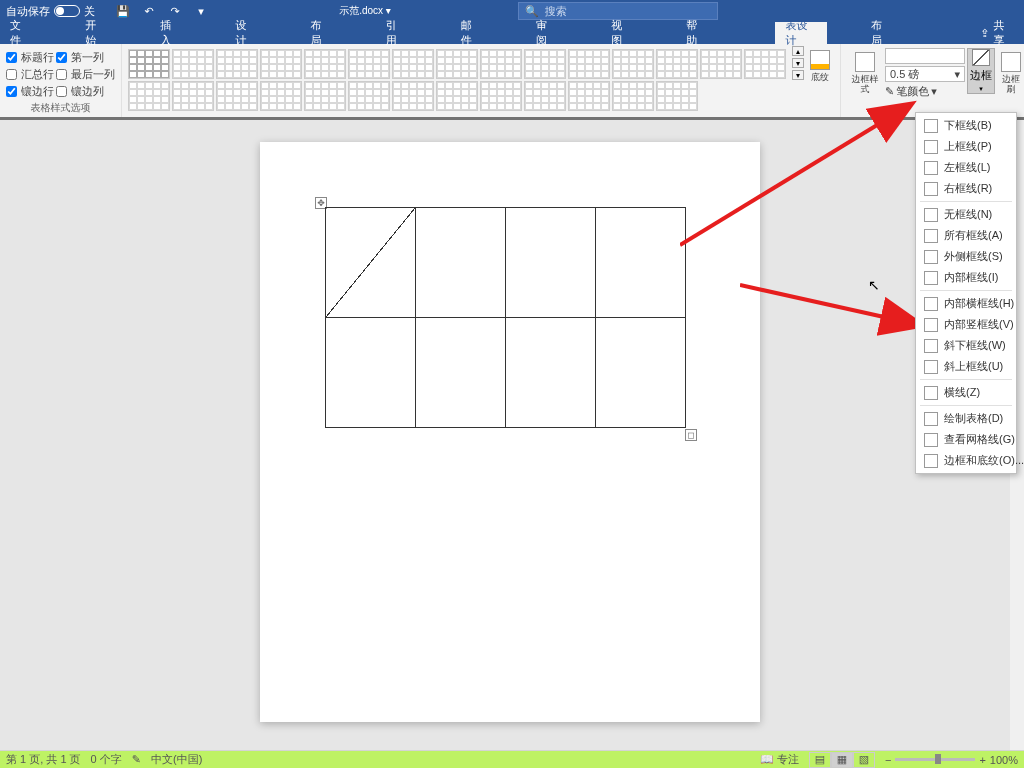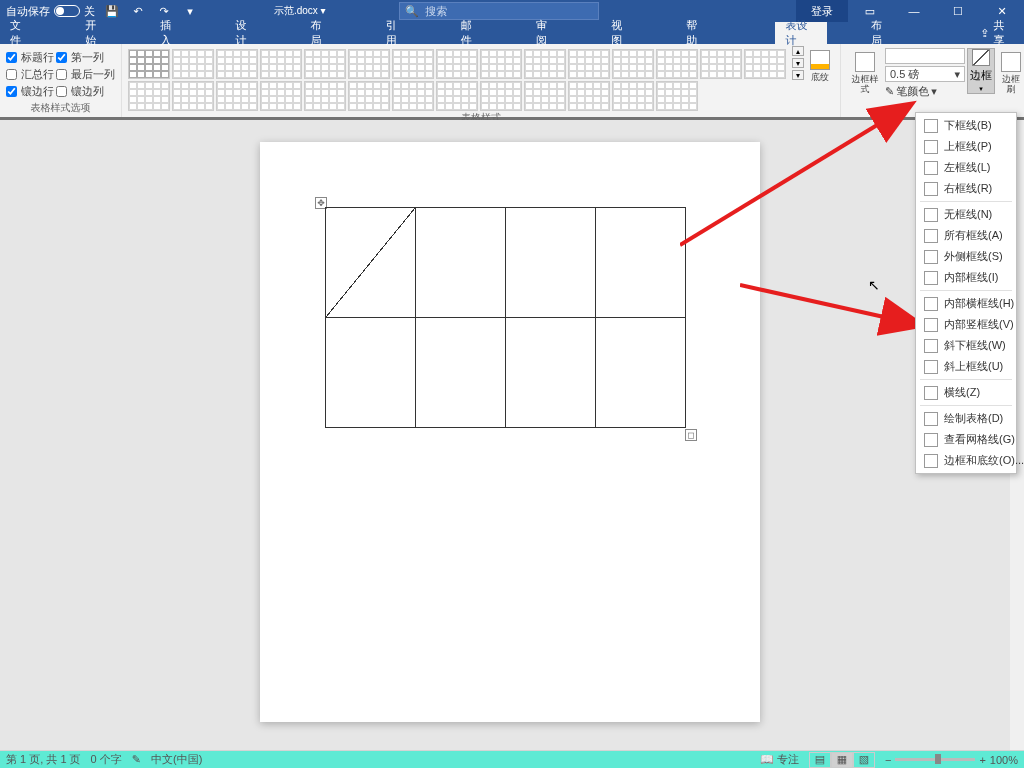--- a/index.html
+++ b/index.html
@@ -1,19 +1,19 @@
 <!DOCTYPE html>
 <html><head>
 <meta charset="utf-8">
 <style>
 * { margin: 0; padding: 0; box-sizing: border-box; font-family: "Microsoft YaHei", "Segoe UI", sans-serif; font-size: 11px; }
 body { background: #fff; width: 1024px; height: 768px; overflow: hidden; position: relative; }
 
 .titlebar { height: 22px; background: #2b579a; color: #fff; display: flex; align-items: center; padding: 0 0 0 6px; }
-.titlebar .autosave { color: #fff; font-size: 10px; margin-right: 6px; display: flex; align-items: center; gap: 4px; }
+.titlebar .autosave { color: #fff; font-size: 10px; margin-right: 17px; display: flex; align-items: center; gap: 4px; }
 .toggle { width: 26px; height: 12px; border: 1px solid #fff; border-radius: 7px; display: inline-block; position: relative; }
 .toggle::after { content: ""; position: absolute; width: 8px; height: 8px; border-radius: 50%; background: #fff; left: 1px; top: 1px; }
 .titlebar .qat { display: flex; gap: 4px; align-items: center; }
 .titlebar .qat .iconbtn { width: 22px; height: 18px; display: flex; align-items: center; justify-content: center; color: #fff; }
 .titlebar .center { flex: 1; text-align: center; color: #fff; font-size: 10px; }
 .titlebar .search { flex: 0 0 200px; height: 18px; background: #3d6bb1; border: 1px solid #5a80be; display: flex; align-items: center; padding: 0 6px; color: #cbd9ee; gap: 6px; }
 .titlebar .right { display: flex; align-items: center; gap: 0; }
 .titlebar .right .btn { width: 44px; height: 22px; display: flex; align-items: center; justify-content: center; color: #fff; }
 .titlebar .right .login-btn { background: #1c4587; width: 52px; }
 
@@ -55,21 +55,21 @@
 
 .cursor { position: absolute; left: 868px; top: 277px; font-size: 14px; color: #000; }
 
 .arrow { position: absolute; }
 
 .dropdown { position: absolute; left: 915px; top: 112px; width: 102px; background: #fff; border: 1px solid #c0c0c0; box-shadow: 2px 2px 6px rgba(0,0,0,0.25); padding: 2px 0; }
 .dropdown .item { display: flex; align-items: center; gap: 6px; padding: 3px 8px; font-size: 10.5px; color: #333; cursor: pointer; white-space: nowrap; }
 .dropdown .sep { height: 1px; background: #e0e0e0; margin: 2px 4px; }
 .dropdown .ico { width: 14px; height: 14px; border: 1px solid #999; display: inline-block; flex-shrink: 0; }
 
-.statusbar { position: absolute; left: 0; right: 0; bottom: 0; height: 18px; background: #5eead4; border-top: 1px solid #d4d4d4; display: flex; align-items: center; padding: 0 6px; font-size: 10px; color: #555; gap: 10px; }
+.statusbar { position: absolute; left: 0; right: 0; bottom: 0; height: 18px; background: #bef264; border-top: 1px solid #d4d4d4; display: flex; align-items: center; padding: 0 6px; font-size: 10px; color: #555; gap: 10px; }
 .statusbar .spacer { flex: 1; }
 .statusbar .viewbtns { display: flex; gap: 0; }
 .statusbar .vb { width: 22px; height: 16px; border: 1px solid #ccc; display: flex; align-items: center; justify-content: center; }
 .statusbar .vb.active { background: #d0d0d0; }
 .zoom { display: flex; align-items: center; gap: 4px; }
 .zoom .slider { width: 80px; height: 3px; background: #bbb; position: relative; }
 .zoom .slider::after { content: ""; position: absolute; width: 6px; height: 10px; background: #888; left: 50%; top: -4px; }
 
 .scrollbar-v { position: absolute; right: 0; width: 14px; background: #f0f0f0; }
 </style>
@@ -87,27 +87,20 @@
     <div class="iconbtn">↶</div>
     <div class="iconbtn">↷</div>
     <div class="iconbtn">▾</div>
   </div>
   <div class="center">示范.docx ▾</div>
   <div class="search">
     <span>🔍</span>
     <span>搜索</span>
   </div>
   <div style="flex:1"></div>
-  <div class="right">
-    <div class="btn login-btn">登录</div>
-    <div class="btn">▭</div>
-    <div class="btn">—</div>
-    <div class="btn">☐</div>
-    <div class="btn">✕</div>
-  </div>
 </div>
 
 <div class="tabbar">
   <div class="tab">文件</div>
   <div class="tab">开始</div>
   <div class="tab">插入</div>
   <div class="tab">设计</div>
   <div class="tab">布局</div>
   <div class="tab">引用</div>
   <div class="tab">邮件</div>
@@ -781,21 +774,20 @@
       <div style="display:flex;flex-direction:column;justify-content:center;gap:2px;margin-left:2px">
         <div style="width:12px;height:10px;border:1px solid #aaa;display:flex;align-items:center;justify-content:center;font-size:8px">▴</div>
         <div style="width:12px;height:10px;border:1px solid #aaa;display:flex;align-items:center;justify-content:center;font-size:8px">▾</div>
         <div style="width:12px;height:10px;border:1px solid #aaa;display:flex;align-items:center;justify-content:center;font-size:8px">▾</div>
       </div>
       <div class="vbtn">
         <div class="ico" style="background:linear-gradient(#fff 70%,#ffb300 70%)"></div>
         <div class="txt">底纹</div>
       </div>
     </div>
-    <div class="label">表格样式</div>
   </div>
 
   <div class="group" style="border-right:none">
     <div class="body border-group">
       <div class="vbtn" style="width:36px">
         <div class="ico"></div>
         <div class="txt">边框样式</div>
       </div>
       <div style="display:flex;flex-direction:column">
         <div class="linesel"></div>

